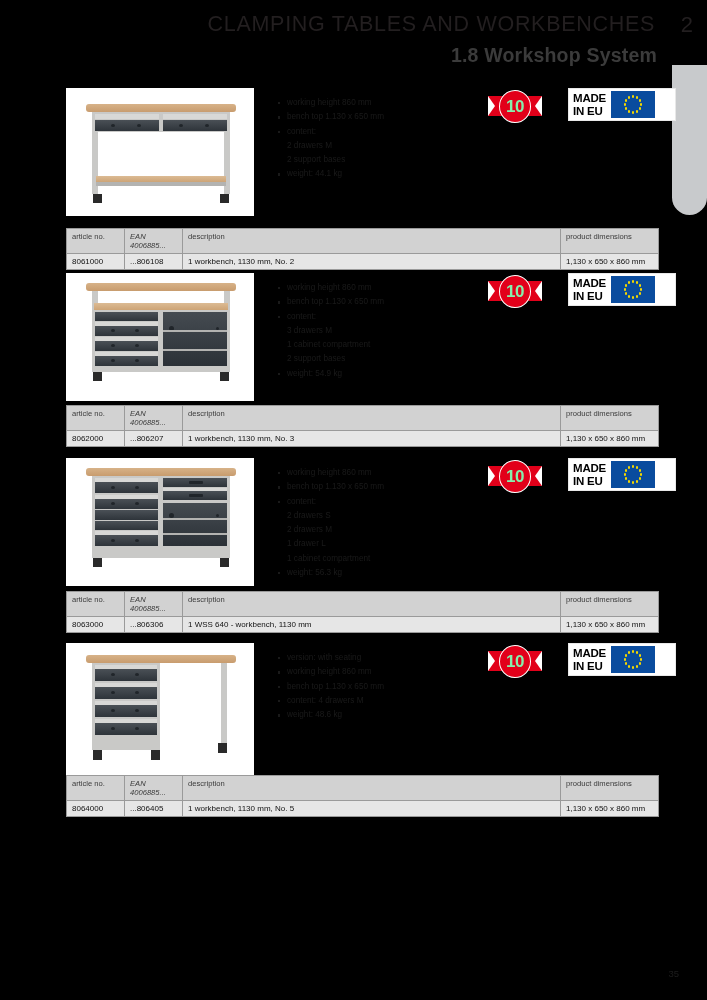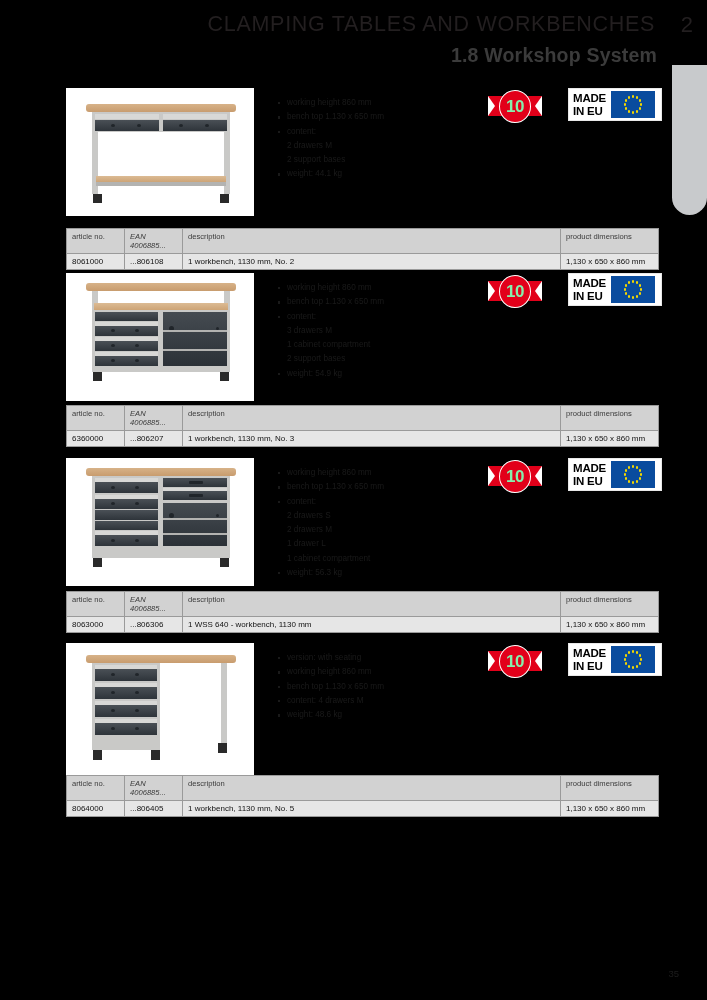--- a/index.html
+++ b/index.html
@@ -74,21 +74,21 @@
     width: 32px; height: 33px; border-radius: 50%;
     background: #e2001a; border: 1.6px solid #ffffff;
     display: flex; align-items: center; justify-content: center;
   }
   .badge10 .disc span {
     color: #86efac; font-weight: bold; font-size: 17px;
     letter-spacing: -.5px; line-height: 1;
   }
 
   .badge-eu {
-    width: 94px; height: 33px; background: #ffffff;
+    width: 108px; height: 33px; background: #ffffff;
     border: 1px solid #e8e8e8;
     display: flex; align-items: center; padding: 3px 4px; gap: 5px;
   }
   .badge-eu .txt {
     font-size: 11.5px; font-weight: bold; color: #000;
     line-height: 12.4px; letter-spacing: -.2px;
   }
   .eu-flag {
     position: relative; width: 44px; height: 27px;
     background: #0a4c9e; flex: 0 0 auto;
@@ -312,21 +312,21 @@
         <th class="c-art"><span>article no.</span></th>
         <th class="c-ean">
           <span>EAN</span><br><span>4006885...</span>
         </th>
         <th class="c-desc"><span>description</span></th>
         <th class="c-dim"><span>product dimensions</span></th>
       </tr>
         </thead>
       <tbody>
           <tr>
-        <td>6360000</td>
+        <td>8062000</td>
         <td>...806207</td>
         <td>1 workbench, 1130 mm, No. 3</td>
         <td>1,130 x 650 x 860 mm</td>
       </tr>
         </tbody>
     </table>
   </div>
 
   <div class="block" style="top:458px">
     <div class="photo">

